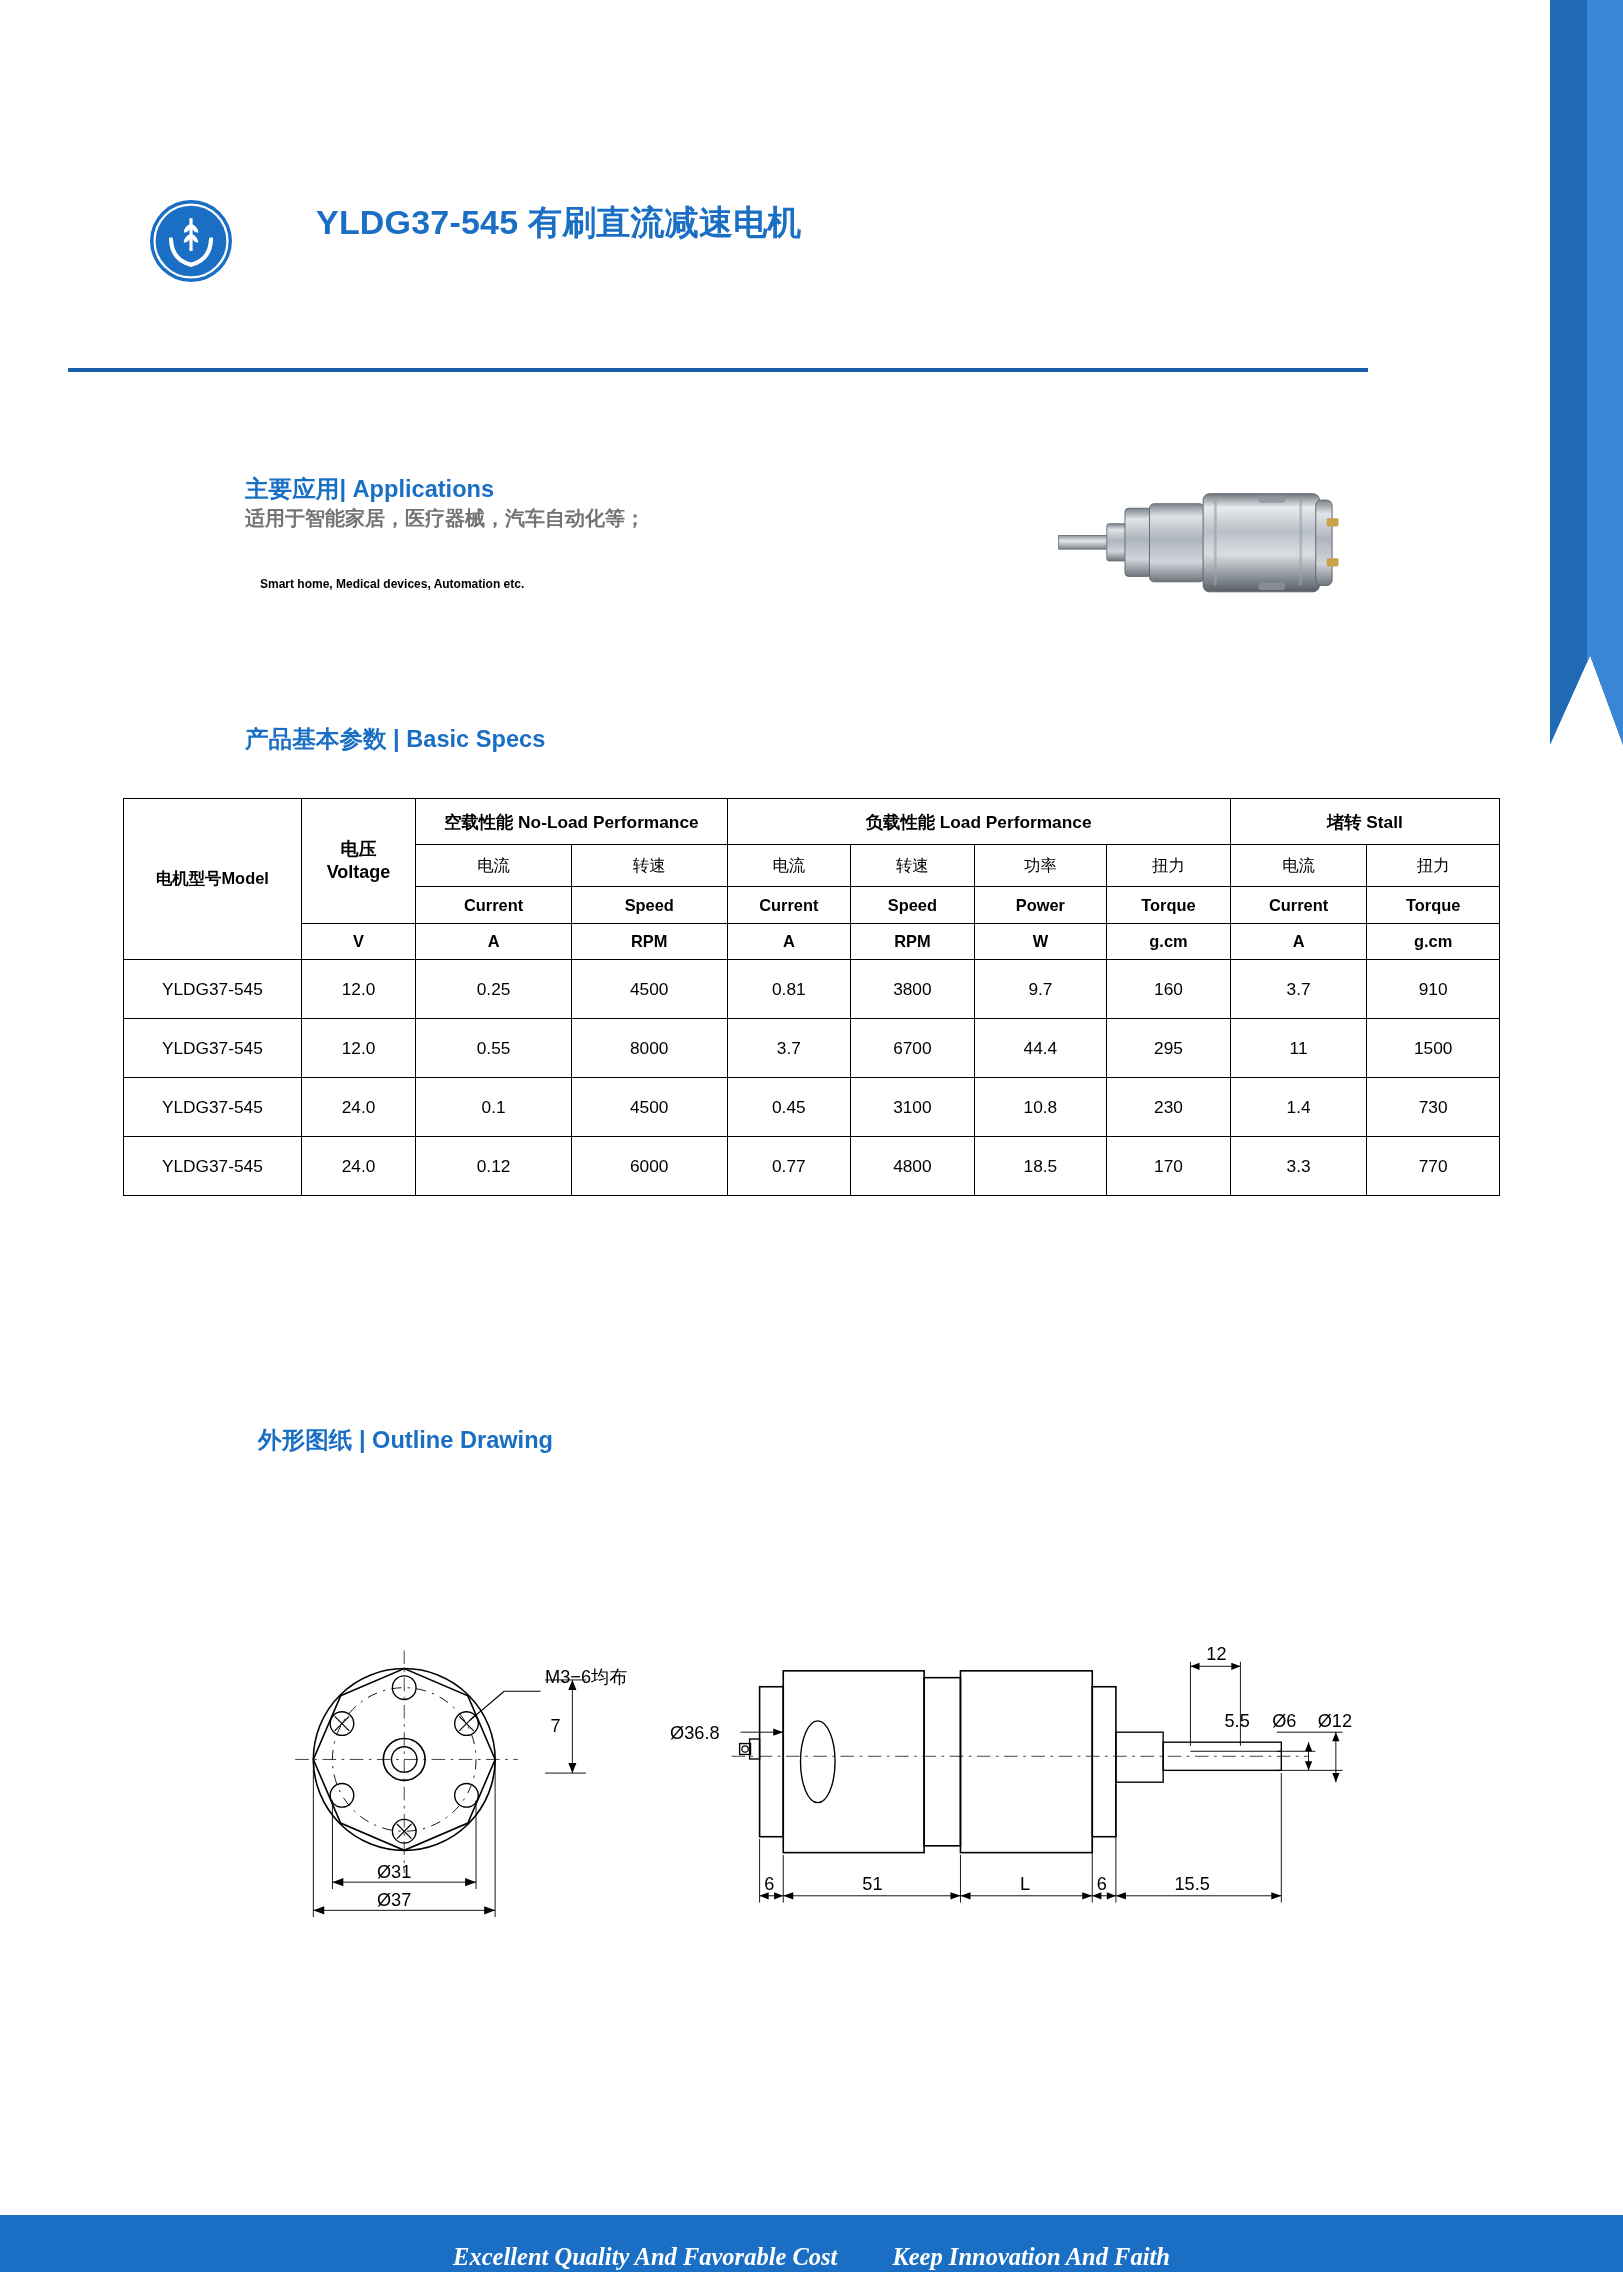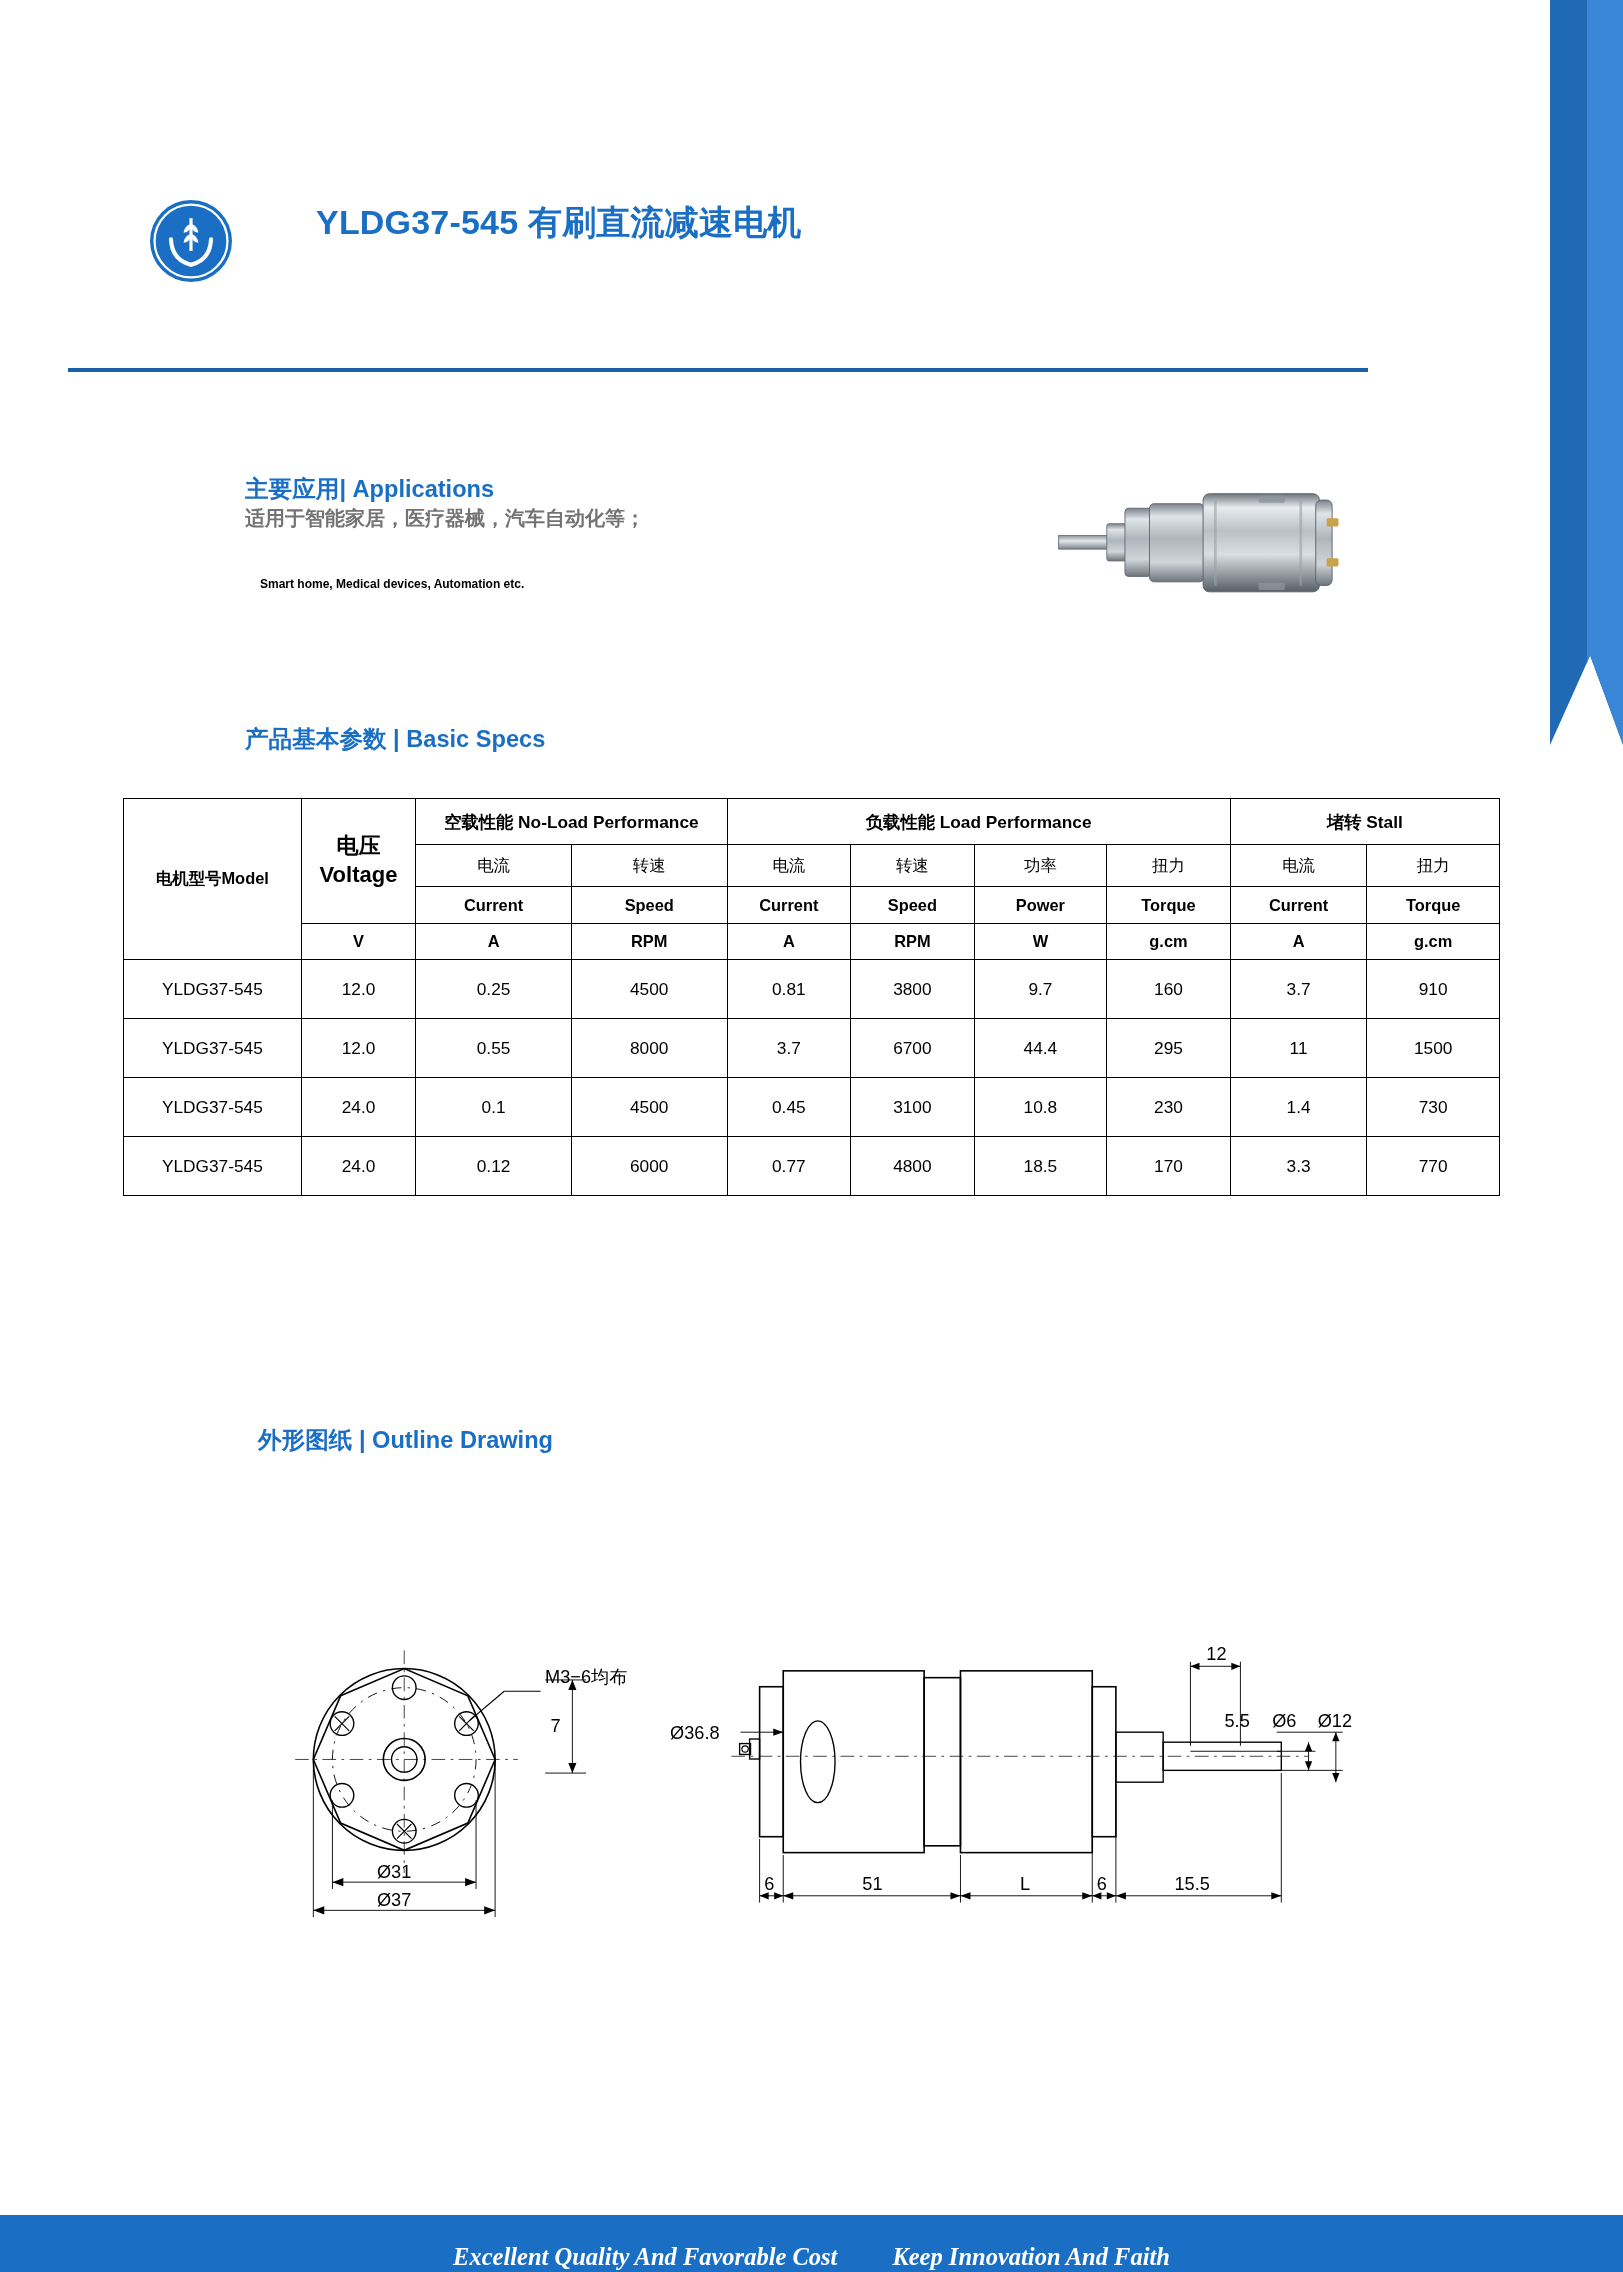--- a/index.html
+++ b/index.html
@@ -142,21 +142,21 @@
     font-size: 16.4px;
     color: #000;
     font-weight: normal;
     padding: 0;
   }
   .spec-table .grp { font-weight: bold; font-size: 17.3px; height: 45px; }
   .spec-table .sub-cn { height: 41px; font-size: 16.4px; }
   .spec-table .sub-en { height: 36px; font-weight: bold; font-size: 16.4px; }
   .spec-table .unit { height: 35px; font-weight: bold; font-size: 16.4px; }
   .spec-table .model-head { font-size: 16.4px; font-weight: bold; }
-  .spec-table .volt-head { font-size: 22px; font-weight: bold; line-height: 1.3; }
+  .spec-table .volt-head { font-size: 18px; font-weight: bold; line-height: 1.3; }
   .spec-table tbody td { height: 58px; font-size: 17.3px; }
 
   
   .outline-head { left: 258px; top: 1400px; margin-top: 24px; }
   .drawing {
     position: absolute;
     left: 227px;
     top: 1582px;
     width: 1227px;
     height: 364px;

